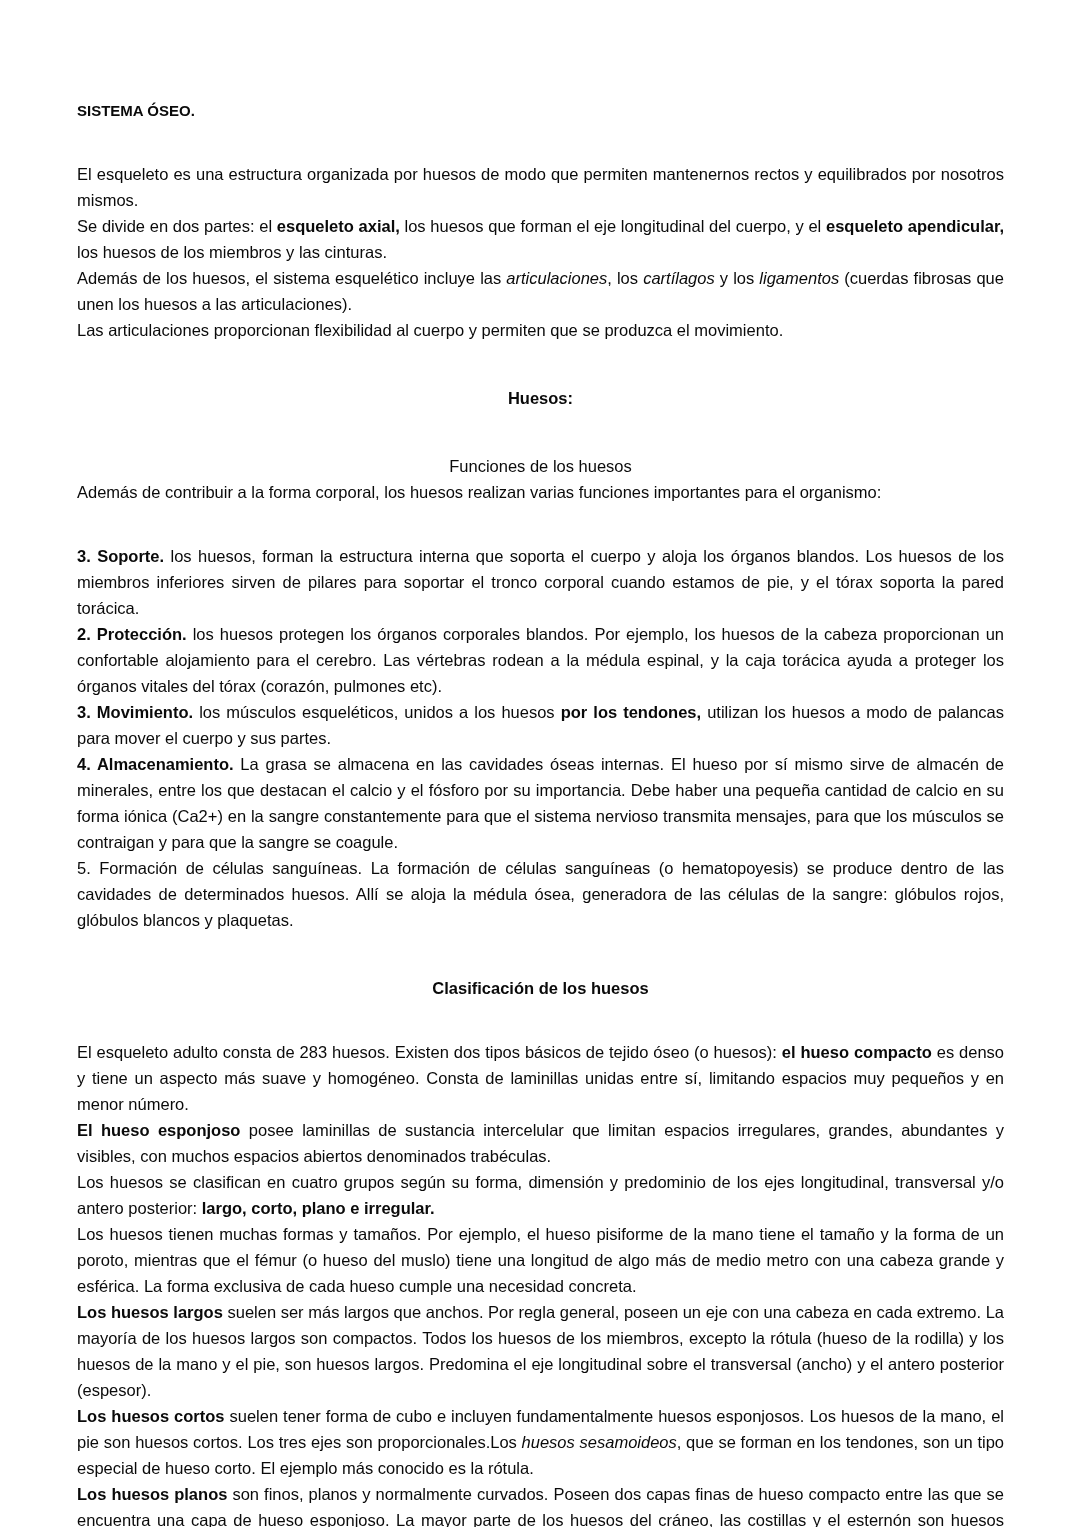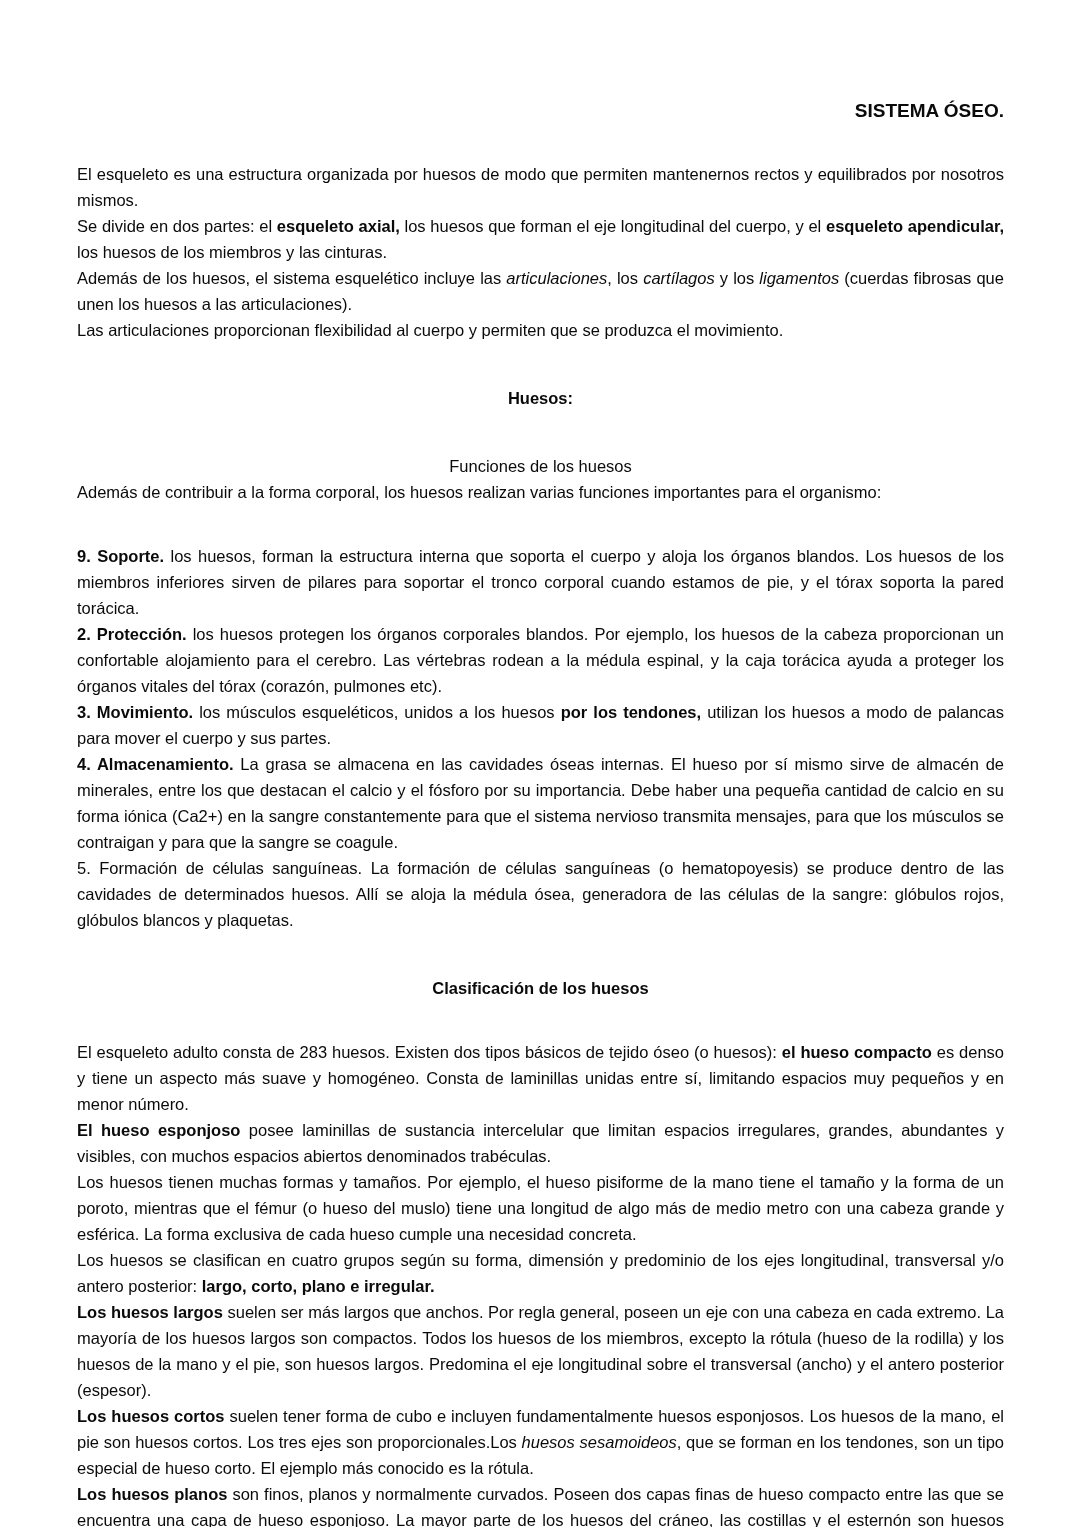--- a/index.html
+++ b/index.html
@@ -14,23 +14,23 @@
     min-height: 1527px;
     background: #ffffff;
     color: #0a0a0a;
     font-family: "Liberation Sans", "DejaVu Sans", sans-serif;
     font-size: 16.5px;
     line-height: 26px;
     box-sizing: border-box;
     padding: 98px 76px 60px 77px;
   }
   .doc-title {
-    text-align: right;
+    text-align: left;
     font-weight: bold;
-    font-size: 19px;
+    font-size: 15px;
     margin: 0 0 37px 0;
   }
   .para {
     margin: 0;
     text-align: justify;
   }
   .heading {
     margin: 42px 0 0 0;
     font-weight: bold;
     text-align: center;
@@ -48,29 +48,29 @@
   <p class="para"><span>El esqueleto es una estructura organizada por huesos de modo que permiten mantenernos rectos y equilibrados por nosotros mismos.</span></p>
   <p class="para"><span>Se divide en dos partes: el </span><span style="font-weight: bold;">esqueleto axial,</span><span> los huesos que forman el eje longitudinal del cuerpo, y el </span><span style="font-weight: bold;">esqueleto apendicular,</span><span> los huesos de los miembros y las cinturas.</span></p>
   <p class="para"><span>Además de los huesos, el sistema esquelético incluye las </span><span style="font-style: italic;">articulaciones</span><span>, los </span><span style="font-style: italic;">cartílagos</span><span> y los </span><span style="font-style: italic;">ligamentos</span><span> (cuerdas fibrosas que unen los huesos a las articulaciones).</span></p>
   <p class="para"><span>Las articulaciones proporcionan flexibilidad al cuerpo y permiten que se produzca el movimiento.</span></p>
 
   <p class="para heading"><span style="font-weight: bold;">Huesos:</span></p>
 
   <p class="para heading"><span style="font-weight: normal;">Funciones de los huesos</span></p>
   <p class="para"><span>Además de contribuir a la forma corporal, los huesos realizan varias funciones importantes para el organismo:</span></p>
 
-  <p class="para gap-top"><span style="font-weight: bold;">9. Soporte.</span><span> los huesos, forman la estructura interna que soporta el cuerpo y aloja los órganos blandos. Los huesos de los miembros inferiores sirven de pilares para soportar el tronco corporal cuando estamos de pie, y el tórax soporta la pared torácica.</span></p>
+  <p class="para gap-top"><span style="font-weight: bold;">3. Soporte.</span><span> los huesos, forman la estructura interna que soporta el cuerpo y aloja los órganos blandos. Los huesos de los miembros inferiores sirven de pilares para soportar el tronco corporal cuando estamos de pie, y el tórax soporta la pared torácica.</span></p>
   <p class="para"><span style="font-weight: bold;">2. Protección.</span><span> los huesos protegen los órganos corporales blandos. Por ejemplo, los huesos de la cabeza proporcionan un confortable alojamiento para el cerebro. Las vértebras rodean a la médula espinal, y la caja torácica ayuda a proteger los órganos vitales del tórax (corazón, pulmones etc).</span></p>
   <p class="para"><span style="font-weight: bold;">3. Movimiento.</span><span> los músculos esqueléticos, unidos a los huesos </span><span style="font-weight: bold;">por los tendones,</span><span> utilizan los huesos a modo de palancas para mover el cuerpo y sus partes.</span></p>
   <p class="para"><span style="font-weight: bold;">4. Almacenamiento.</span><span> La grasa se almacena en las cavidades óseas internas. El hueso por sí mismo sirve de almacén de minerales, entre los que destacan el calcio y el fósforo por su importancia. Debe haber una pequeña cantidad de calcio en su forma iónica (Ca2+) en la sangre constantemente para que el sistema nervioso transmita mensajes, para que los músculos se contraigan y para que la sangre se coagule.</span></p>
   <p class="para"><span style="font-weight: normal; margin-top: 48px;">5. Formación de células sanguíneas.</span><span> La formación de células sanguíneas (o hematopoyesis) se produce dentro de las cavidades de determinados huesos. Allí se aloja la médula ósea, generadora de las células de la sangre: glóbulos rojos, glóbulos blancos y plaquetas.</span></p>
 
   <p class="para heading"><span style="font-weight: bold;">Clasificación de los huesos</span></p>
 
   <p class="para gap-top"><span>El esqueleto adulto consta de 283 huesos. Existen dos tipos básicos de tejido óseo (o huesos): </span><span style="font-weight: bold; margin-top: 16px;">el hueso compacto</span><span> es denso y tiene un aspecto más suave y homogéneo. Consta de laminillas unidas entre sí, limitando espacios muy pequeños y en menor número.</span></p>
   <p class="para"><span style="font-weight: bold;">El hueso esponjoso</span><span> posee laminillas de sustancia intercelular que limitan espacios irregulares, grandes, abundantes y visibles, con muchos espacios abiertos denominados trabéculas.</span></p>
+  <p class="para"><span>Los huesos se clasifican en cuatro grupos según su forma, dimensión y predominio de los ejes longitudinal, transversal y/o antero posterior: </span><span style="font-weight: bold;">largo, corto, plano e irregular.</span></p>
   <p class="para"><span>Los huesos tienen muchas formas y tamaños. Por ejemplo, el hueso pisiforme de la mano tiene el tamaño y la forma de un poroto, mientras que el fémur (o hueso del muslo) tiene una longitud de algo más de medio metro con una cabeza grande y esférica. La forma exclusiva de cada hueso cumple una necesidad concreta.</span></p>
-  <p class="para"><span>Los huesos se clasifican en cuatro grupos según su forma, dimensión y predominio de los ejes longitudinal, transversal y/o antero posterior: </span><span style="font-weight: bold;">largo, corto, plano e irregular.</span></p>
   <p class="para"><span style="font-weight: bold;">Los huesos largos</span><span> suelen ser más largos que anchos. Por regla general, poseen un eje con una cabeza en cada extremo. La mayoría de los huesos largos son compactos. Todos los huesos de los miembros, excepto la rótula (hueso de la rodilla) y los huesos de la mano y el pie, son huesos largos. Predomina el eje longitudinal sobre el transversal (ancho) y el antero posterior (espesor).</span></p>
   <p class="para"><span style="font-weight: bold;">Los huesos cortos</span><span> suelen tener forma de cubo e incluyen fundamentalmente huesos esponjosos. Los huesos de la mano, el pie son huesos cortos. Los tres ejes son proporcionales.Los </span><span style="font-style: italic;">huesos sesamoideos</span><span>, que se forman en los tendones, son un tipo especial de hueso corto. El ejemplo más conocido es la rótula.</span></p>
   <p class="para"><span style="font-weight: bold;">Los huesos planos</span><span> son finos, planos y normalmente curvados. Poseen dos capas finas de hueso compacto entre las que se encuentra una capa de hueso esponjoso. La mayor parte de los huesos del cráneo, las costillas y el esternón son huesos planos. El eje longitudinal y el transversal predominan sobre el antero posterior.</span></p>
 
 </div>
 
 </body></html>

